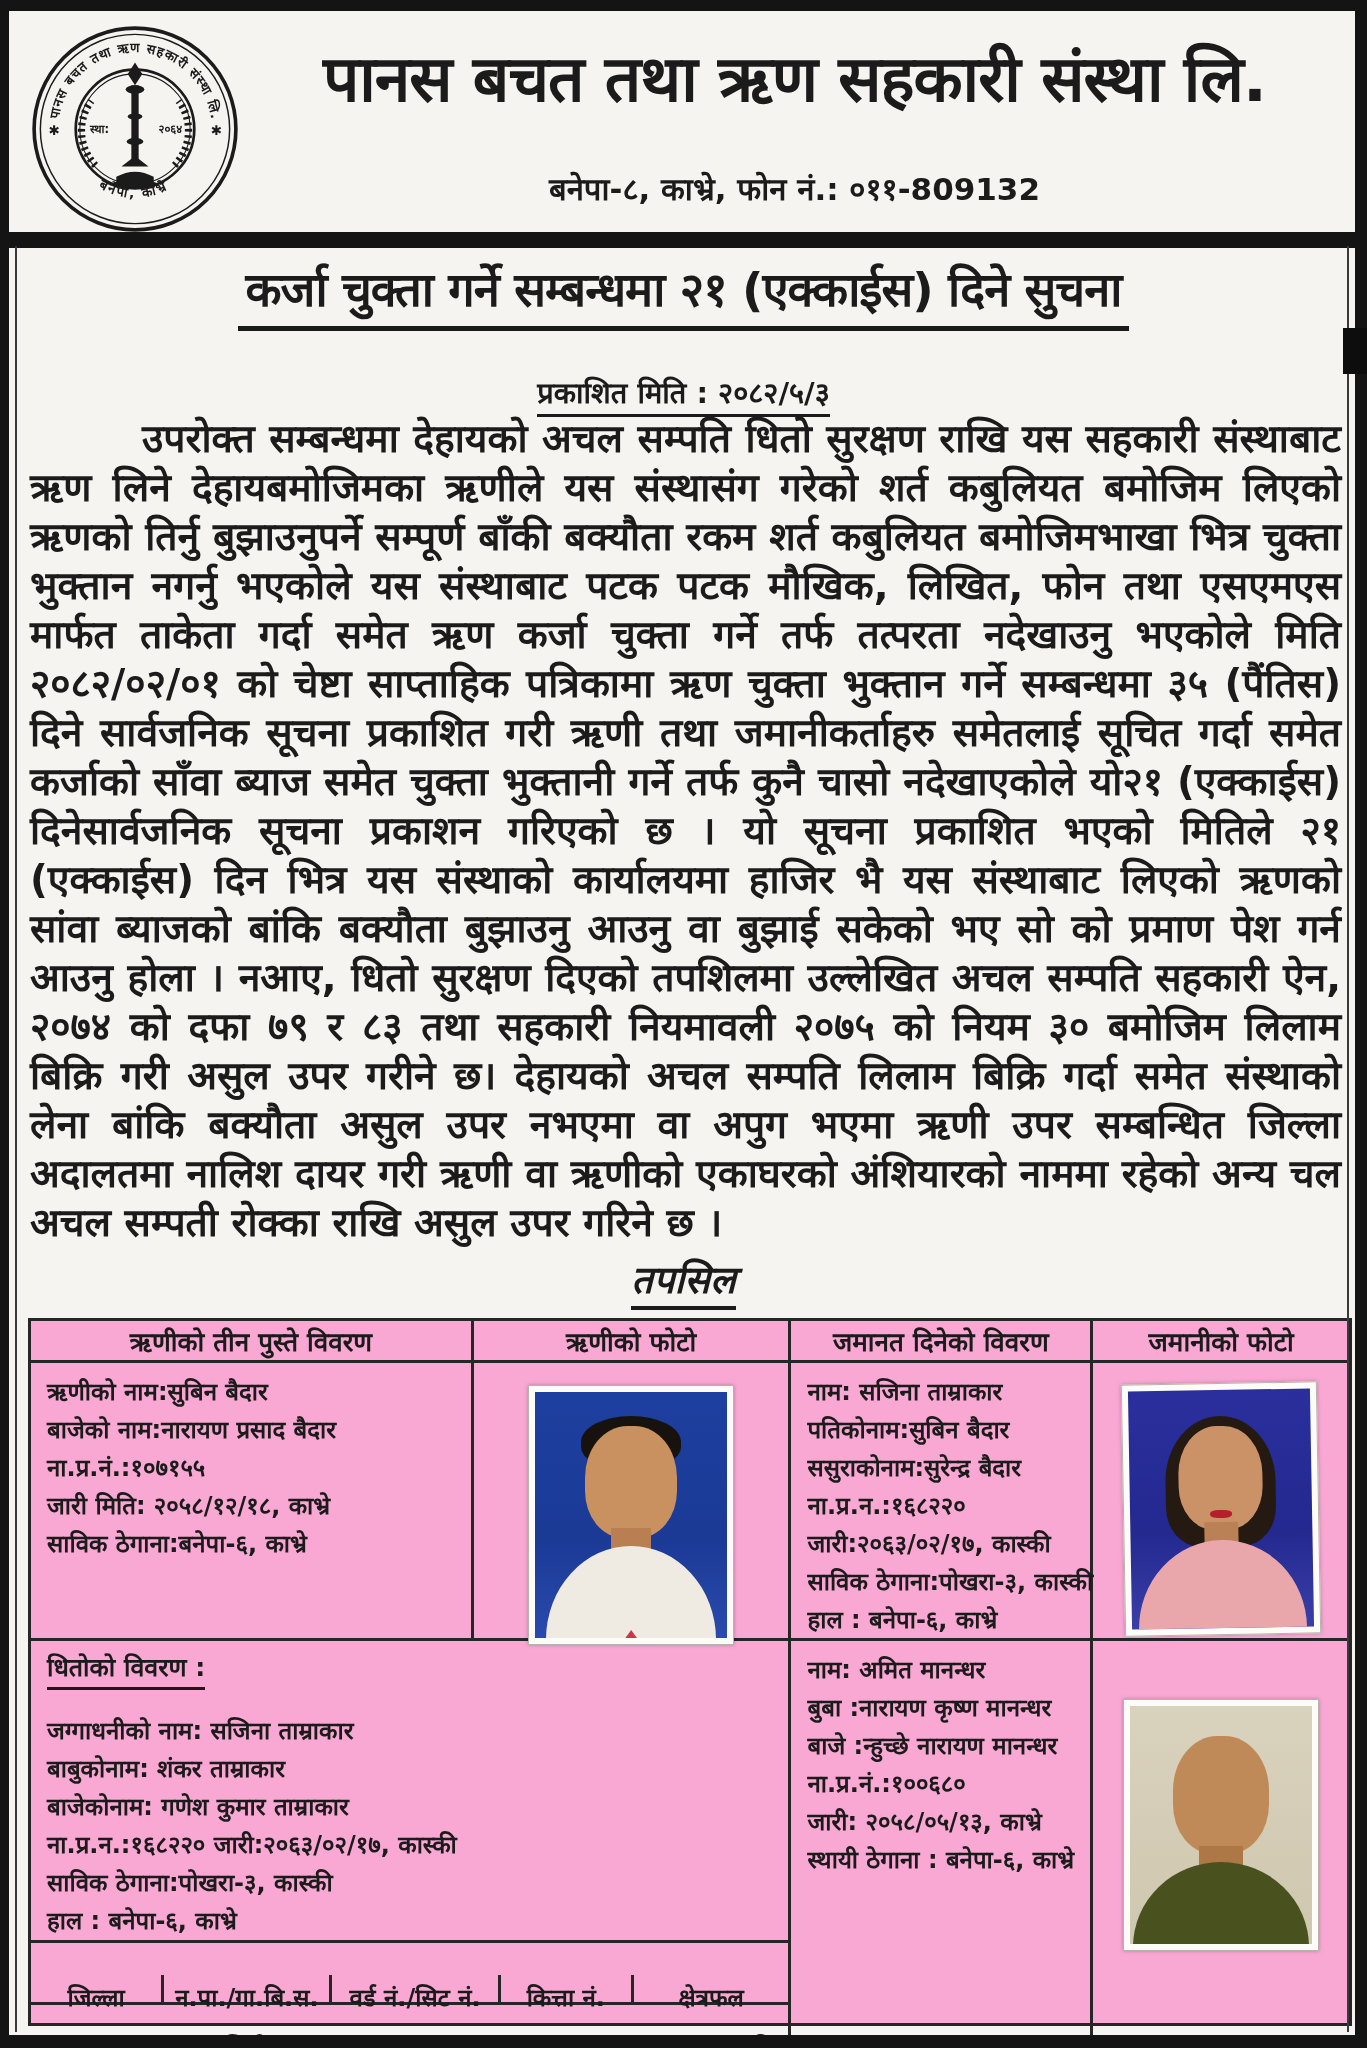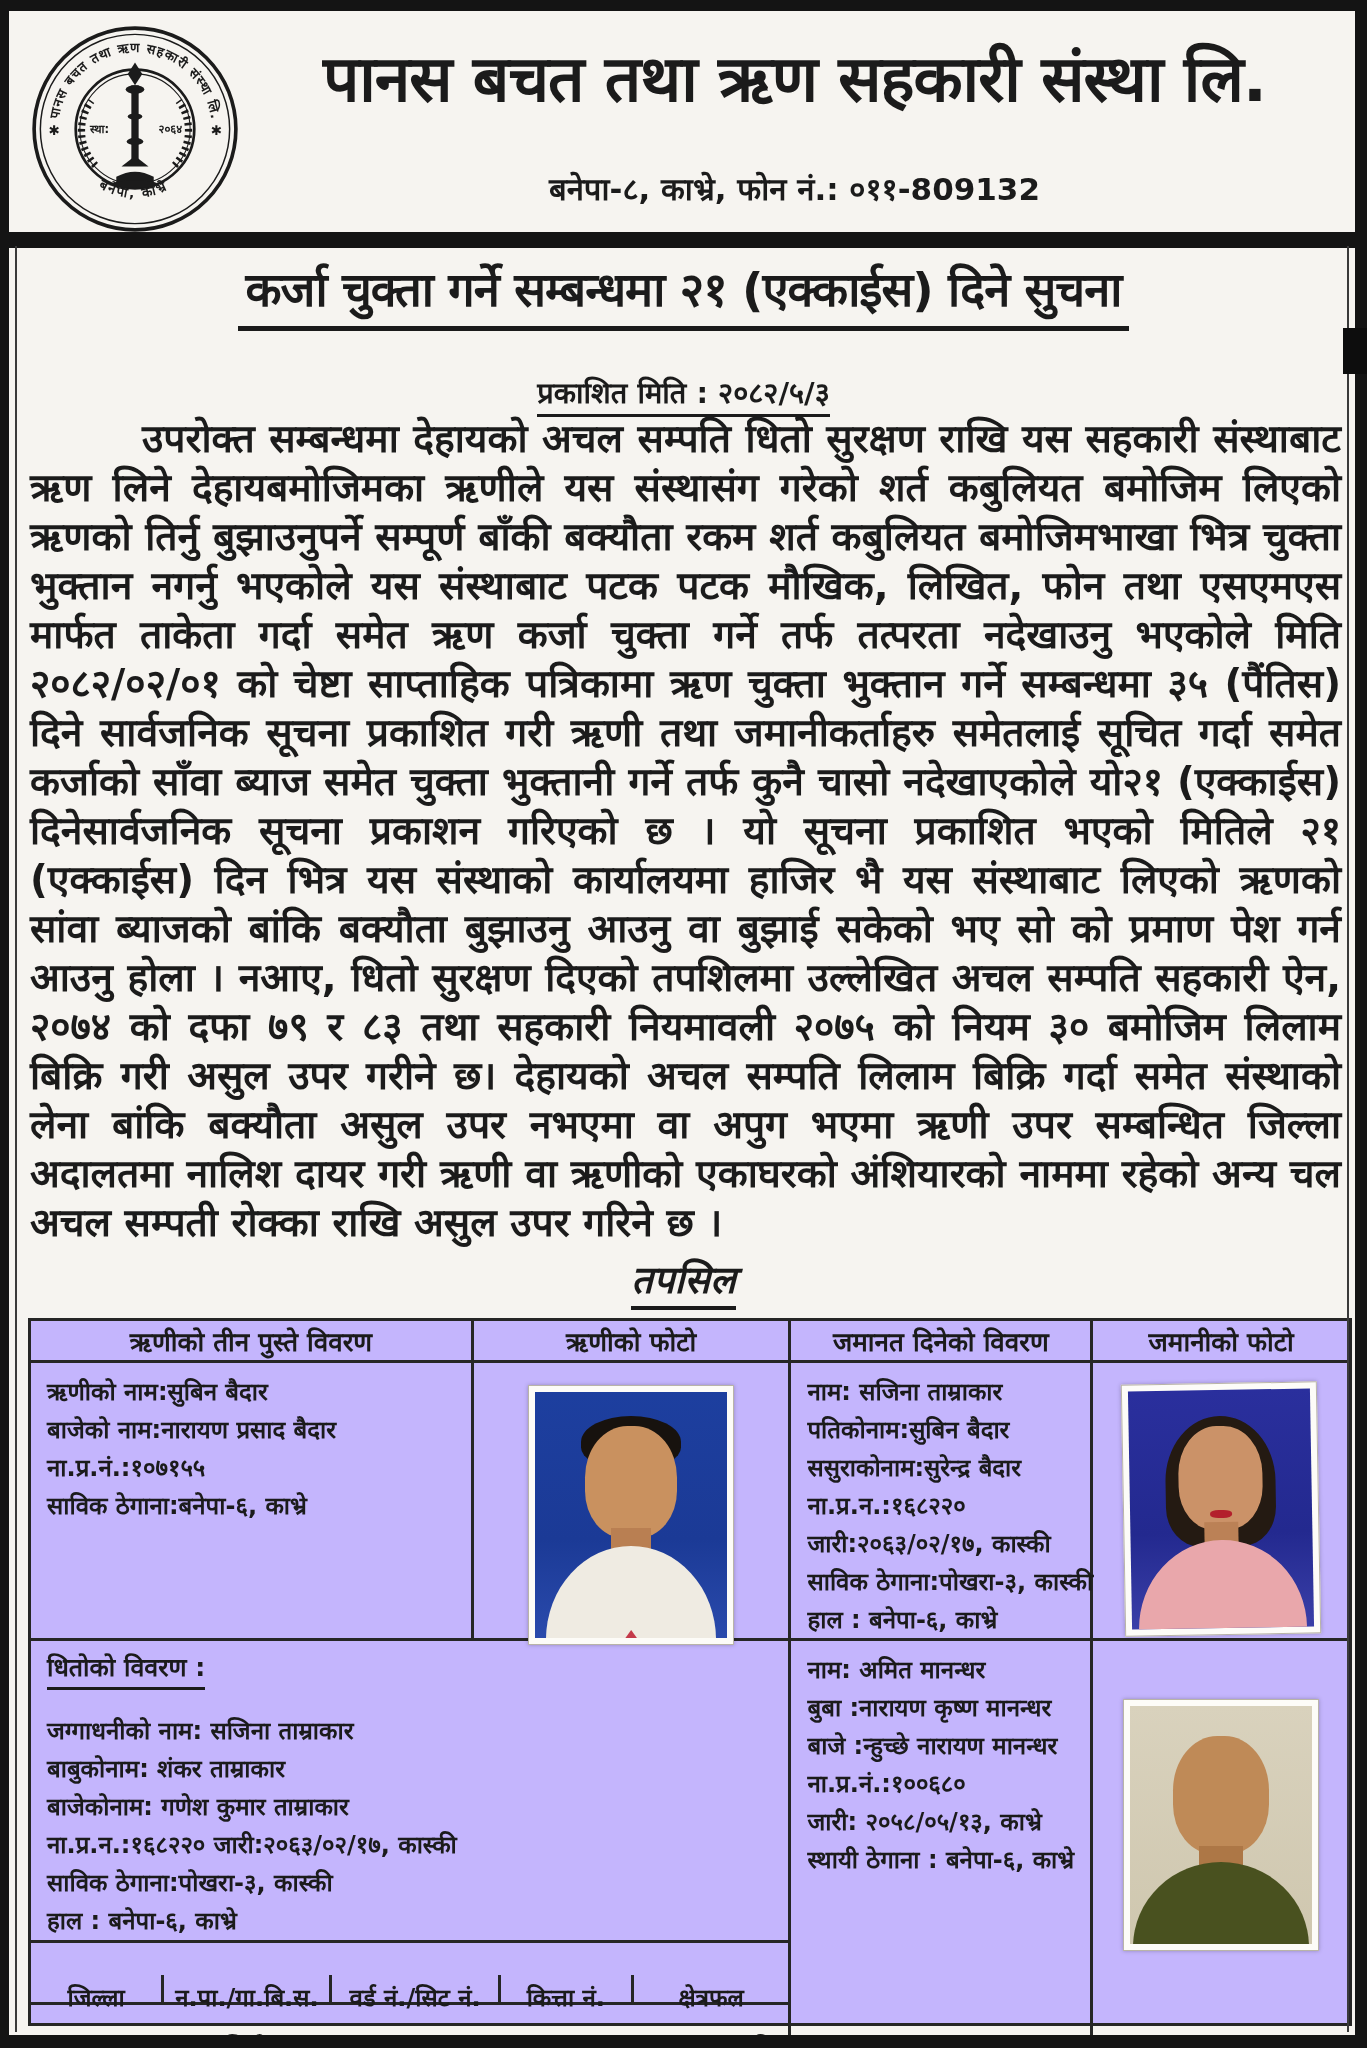--- a/index.html
+++ b/index.html
@@ -65,21 +65,21 @@
     border-bottom:4px solid #1b1b1b; padding-bottom:2px;text-align:center;
   }
 
   
   .maintable {
     position:absolute; top:1318px; left:28px; width:1324px; height:708px;
     display:grid;
     grid-template-columns:33.6% 24.1% 22.9% 19.4%;
     grid-template-rows:42px 278px 1fr;
     border:3px solid #262626;
-    background:#c4b5fd;
+    background:#f9a8d4;
     z-index:2;
   }
   .cell { border-right:3px solid #262626; border-bottom:3px solid #262626; }
   .cell.last-col { border-right:none; }
   .cell.last-row { border-bottom:none; }
   .th {
     display:flex; align-items:center; justify-content:center;
     font-size:26px; text-align:center;
   }
   .details { padding:10px 16px 0 16px; font-size:24px; line-height:38px; }
@@ -208,20 +208,21 @@
 
     <div class="cell th">ऋणीको  तीन पुस्ते विवरण</div>
     <div class="cell th">ऋणीको फोटो</div>
     <div class="cell th">जमानत दिनेको विवरण</div>
     <div class="cell th last-col">जमानीको फोटो</div>
 
     <div class="cell details">
       <div class="line">ऋणीको नाम:सुबिन बैदार</div>
       <div class="line">बाजेको नाम:नारायण प्रसाद बैदार</div>
       <div class="line">ना.प्र.नं.:१०७१५५</div>
+      <div class="line">जारी मिति: २०५८/१२/१८, काभ्रे</div>
       <div class="line">साविक ठेगाना:बनेपा-६, काभ्रे</div>
     </div>
     <div class="cell photocell">
       <div class="photo p-borrower">
         <div class="photo-img bg-blue1">
           <div class="hair m1-hair"></div>
           <div class="head m1-head"></div>
           <div class="neck m1-neck"></div>
           <div class="shirt m1-shirt"></div>
           <div class="m1-mark"></div>

